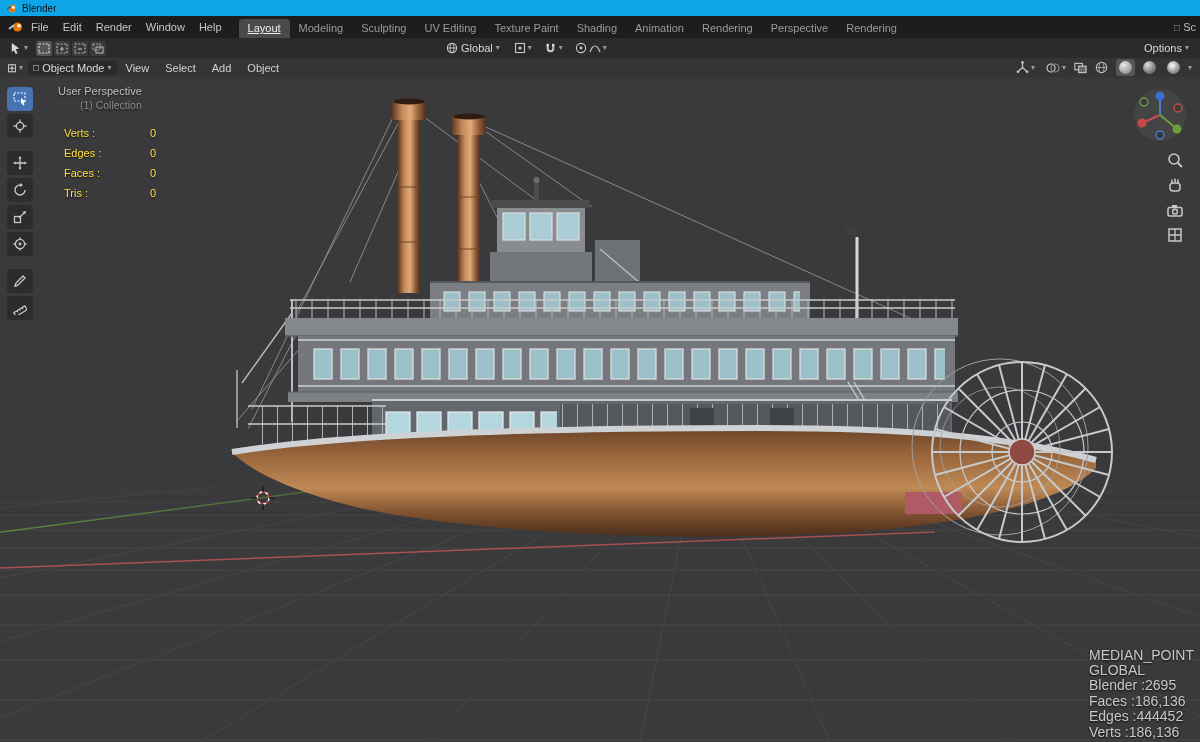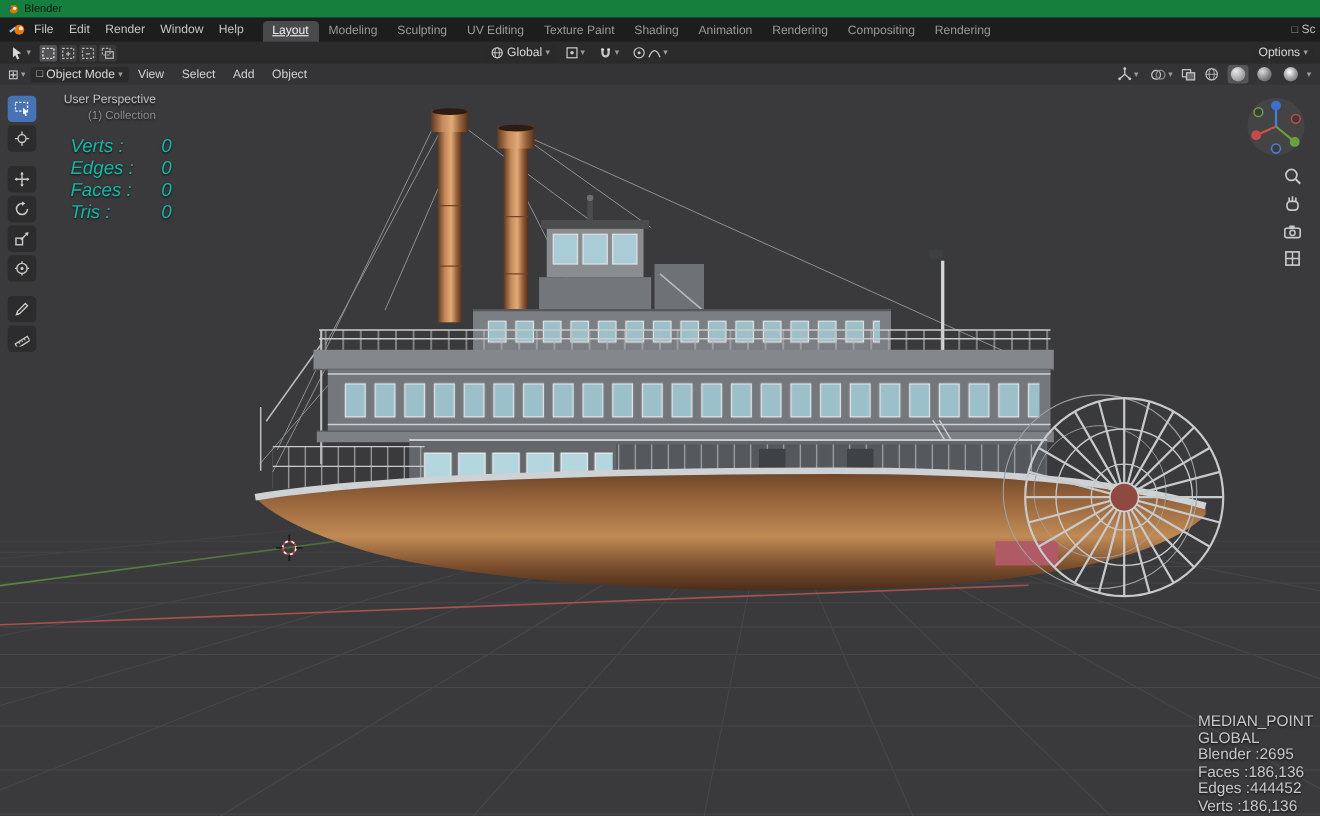--- a/index.html
+++ b/index.html
@@ -1,18 +1,18 @@
 <!DOCTYPE html>
 <html><head>
 <meta charset="utf-8">
 <style>
   * { margin:0; padding:0; box-sizing:border-box; }
   html,body { width:1200px; height:742px; overflow:hidden; background:#3a3a3c;
     font-family:"Liberation Sans", sans-serif; -webkit-font-smoothing:antialiased; }
-  .titlebar { height:16px; background:#15803d; color:#111; font-size:10px;
+  .titlebar { height:16px; background:#0ea5e9; color:#111; font-size:10px;
     display:flex; align-items:center; gap:5px; padding-left:6px; }
   .menubar { height:22px; background:#1d1d1e; display:flex; align-items:center;
     font-size:11px; color:#c6c6c6; padding:0 8px; }
   .menubar .menu { padding:2px 7px; cursor:default; }
   .tabs { display:flex; align-items:flex-end; margin-left:10px; height:22px; }
   .tab { padding:3px 9px 4px; font-size:11px; color:#9a9a9a; border-radius:4px 4px 0 0; }
   .tab.active { background:#4a4a4c; color:#f0f0f0;text-decoration:underline; }
   .spacer { flex:1; }
   .scenechip { display:flex; align-items:center; gap:3px; color:#bbb; margin-right:-4px; white-space:nowrap; }
   .toolrow { height:20px; background:#2b2b2c; display:flex; align-items:center;
@@ -32,22 +32,22 @@
   .scene { position:absolute; inset:0; }
   .lefttools { position:absolute; left:7px; top:10px; display:flex; flex-direction:column;
     gap:3px; z-index:3; }
   .toolbtn { width:26px; height:24px; background:#2c2c2d; border-radius:4px;
     display:flex; align-items:center; justify-content:center; }
   .toolbtn.active { background:#4772b3; }
   .toolgap { height:7px; }
   .viewlabel { position:absolute; left:58px; top:8px; z-index:2; color:#c0c0c0;
     font-size:11px; text-shadow:0 1px 2px rgba(0,0,0,.7);text-align:right; }
   .viewlabel .sub { color:#8f8f8f; font-size:10.5px; margin-top:2px; }
-  .stats { position:absolute; left:64px; top:46px; z-index:2; color:#14b8a6; font-size:17px;
-    text-shadow:0 1px 2px rgba(0,0,0,.8);font-style:italic; }
+  .stats { position:absolute; left:64px; top:46px; z-index:2; color:#fde047; font-size:11px;
+    text-shadow:0 1px 2px rgba(0,0,0,.8); }
   .stats .row { display:flex; justify-content:space-between; width:92px; line-height:20px; }
   .footoverlay { position:absolute; right:6px; bottom:2px; z-index:2; color:#c9c9c9;
     font-size:14px; line-height:15.4px; text-shadow:0 1px 2px rgba(0,0,0,.8); }
   .gizmo { position:absolute; right:12px; top:10px; z-index:3; }
   .navicons { position:absolute; right:16px; top:74px; z-index:3; display:flex;
     flex-direction:column; gap:7px; }
   .hdr-right { margin-left:auto; display:flex; align-items:center; gap:5px; padding-right:4px; }
   .sphere { width:13px; height:13px; border-radius:50%; }
   .sphwrap { display:flex; align-items:center; justify-content:center; width:19px; height:17px; border-radius:3px; }
   .sphwrap.active { background:#565658; }
@@ -78,21 +78,21 @@
   <span class="menu">Help</span>
   <div class="tabs">
     <span class="tab active">Layout</span>
     <span class="tab">Modeling</span>
     <span class="tab">Sculpting</span>
     <span class="tab">UV Editing</span>
     <span class="tab">Texture Paint</span>
     <span class="tab">Shading</span>
     <span class="tab">Animation</span>
     <span class="tab">Rendering</span>
-    <span class="tab">Compositing</span>
+    <span class="tab">Perspective</span>
     <span class="tab">Rendering</span>
   </div>
   <div class="spacer"></div>
   <div class="scenechip">
     <span style="color:#999;font-size:10px;">□</span>
     <span>Sc</span>
   </div>
 </div>
 
 <div class="toolrow">

